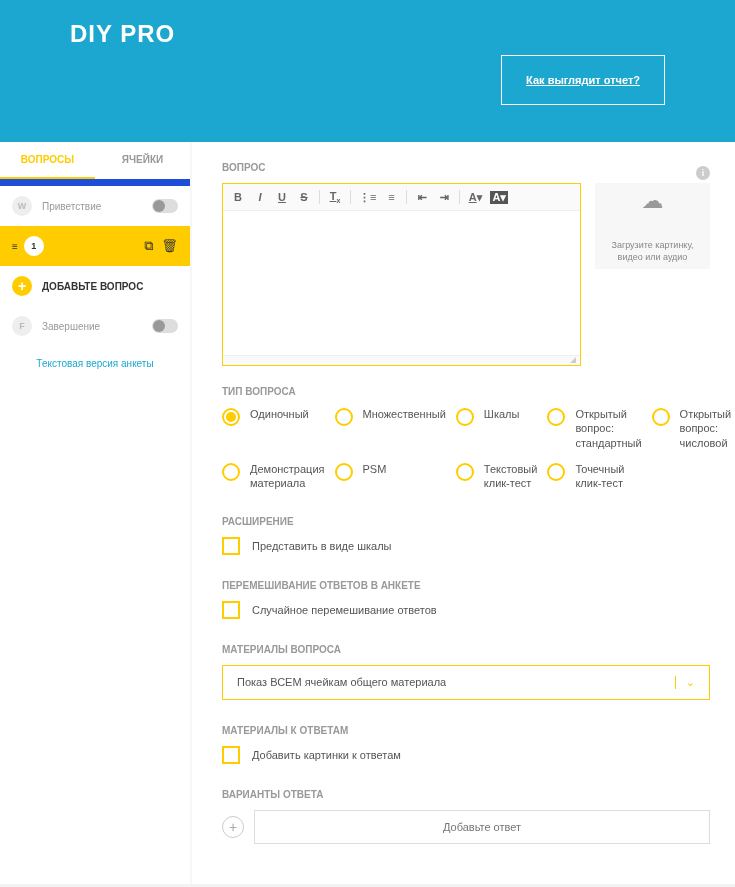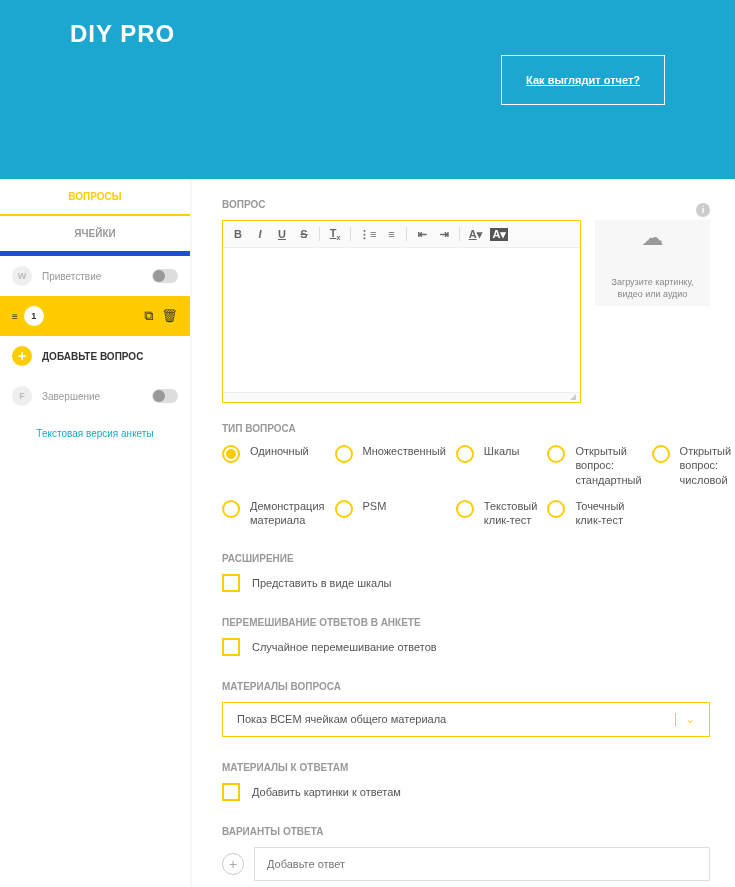--- a/index.html
+++ b/index.html
@@ -1,25 +1,25 @@
 <!DOCTYPE html>
 <html><head>
 <meta charset="utf-8">
 <style>
   * { box-sizing: border-box; margin: 0; padding: 0; }
   body { font-family: Arial, Helvetica, sans-serif; background: #f3f3f3; width: 735px; height: 887px; overflow: hidden; }
   
-  .header { background: #1ba7cf; height: 179px; padding: 20px 70px 0; position: relative; }
+  .header { background: #1ba7cf; height: 142px; padding: 20px 70px 0; position: relative; }
   .logo { color: #fff; font-weight: 900; font-size: 24px; letter-spacing: 1px; }
   .report-btn { position: absolute; right: 70px; top: 55px; border: 1px solid #fff; color: #fff; padding: 18px 24px; font-size: 11px; font-weight: bold; text-decoration: underline; background: transparent; cursor: pointer; }
   
   .content { display: flex; background: #f7f7f7; }
   
   .sidebar { width: 190px; background: #fff; }
-  .tabs { display: flex; border-bottom: 5px solid #1d4ed8; flex-direction: column; }
+  .tabs { display: flex; border-bottom: 7px solid #1d4ed8; }
   .tab { flex: 1; text-align: center; padding: 12px 0; font-size: 10px; font-weight: bold; color: #999; cursor: pointer; }
   .tab.active { color: #ffcc00; border-bottom: 2px solid #ffcc00; }
   
   .side-item { display: flex; align-items: center; padding: 10px 12px; font-size: 10px; color: #999; position: relative; }
   .side-item .circle { width: 20px; height: 20px; border-radius: 50%; background: #eee; color: #bbb; display: flex; align-items: center; justify-content: center; font-size: 9px; margin-right: 10px; font-weight: bold; }
   .side-item .toggle { position: absolute; right: 12px; width: 26px; height: 14px; background: #ddd; border-radius: 7px; }
   .side-item .toggle::after { content: ''; position: absolute; width: 12px; height: 12px; background: #999; border-radius: 50%; top: 1px; left: 1px; }
   
   .side-item.active { background: #ffcc00; color: #333; }
   .side-item.active .circle { background: #fff; color: #333; }
@@ -58,21 +58,21 @@
   
   .checkbox-row { display: flex; align-items: center; gap: 12px; margin-bottom: 25px; }
   .checkbox { width: 18px; height: 18px; border: 2px solid #ffcc00; cursor: pointer; }
   .checkbox-label { font-size: 11px; color: #555; }
   
   .dropdown { border: 1px solid #ffcc00; padding: 10px 14px; display: flex; justify-content: space-between; align-items: center; font-size: 11px; color: #555; cursor: pointer; margin-bottom: 25px; }
   .dropdown .caret { color: #ffcc00; border-left: 1px solid #ffcc00; padding-left: 10px; }
   
   .answer-row { display: flex; gap: 10px; align-items: center; margin-bottom: 20px; }
   .add-circle { width: 22px; height: 22px; border: 1px solid #ccc; border-radius: 50%; display: flex; align-items: center; justify-content: center; color: #aaa; font-size: 14px; cursor: pointer; }
-  .answer-input { flex: 1; border: 1px solid #ddd; padding: 10px 12px; font-size: 11px; color: #999; }
+  .answer-input { flex: 1; border: 1px solid #ddd; padding: 10px 12px; font-size: 11px; color: #999; text-align: center; }
 </style>
 </head>
 <body>
 
 <div class="header">
   <div class="logo">DIY PRO</div>
   <button class="report-btn">Как выглядит отчет?</button>
 </div>
 
 <div class="content">

